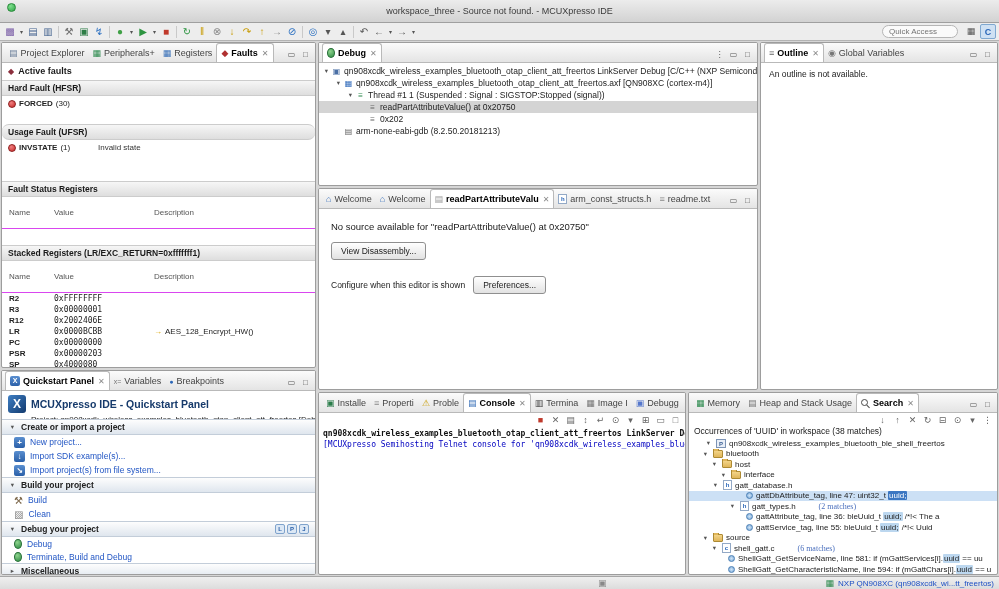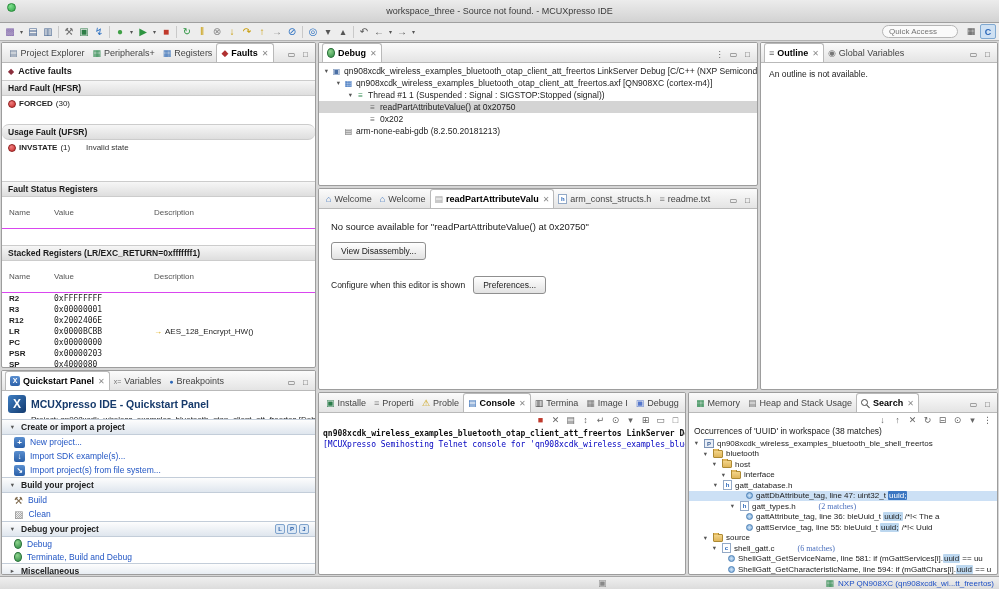--- a/index.html
+++ b/index.html
@@ -57,21 +57,21 @@
   .mag-ic { flex:none; width:9px; height:9px; position:relative; }
   .mag-ic::before { content:""; position:absolute; left:0; top:0; width:5px; height:5px; border:1.4px solid #4a4a4a; border-radius:50%; }
   .mag-ic::after { content:""; position:absolute; right:0; bottom:0; width:4px; height:1.4px; background:#4a4a4a; transform:rotate(45deg); }
   .err-ic { flex:none; width:8px; height:8px; border-radius:50%; background:radial-gradient(circle at 35% 30%,#f08080,#c62828); border:1px solid #8e1f1f; margin-top:1px; }
 
   
   .view-title { display:flex; align-items:center; gap:4px; padding:3px 6px 4px; font-weight:bold; color:#1a1a1a; }
   .diamond { color:#8b2e3c; font-size:8px; }
   .sect-hdr { background:linear-gradient(#f6f6f6,#dedede); border-top:1px solid #cccccc; border-bottom:1px solid #cccccc; font-weight:bold; font-size:8.5px; padding:2px 6px; color:#1a1a1a; }
   .mt14 { margin-top:14px;border-radius:7px; } .mt26 { margin-top:26px; } .mt16 { margin-top:16px; }
-  .fault-row { display:flex; padding:3px 6px 2px; gap:4px; font-size:8px; }
+  .fault-row { display:flex; padding:3px 6px 2px; gap:16px; font-size:8px; }
   .fname { width:74px; flex:none; display:flex; align-items:flex-start; gap:3px; }
   .fdesc { flex:1; color:#333; line-height:1.3; }
   .tblh { display:flex; font-size:8px; color:#555; padding:11px 0; border-bottom:1px solid #d946ef; }
   .regrow { display:flex; font-size:8px; padding:1px 0; align-items:center; }
   .cn { width:52px; flex:none; padding-left:7px; font-weight:bold; }
   .cv { width:100px; flex:none; font-family:"DejaVu Sans Mono",monospace; font-size:8px; }
   .cd { flex:1; display:flex; align-items:center; gap:3px; overflow:hidden; }
   .h0 { font-weight:normal; font-family:"Liberation Sans",sans-serif; }
   .jump-arrow { color:#d9a400; font-weight:bold; }
 
@@ -533,21 +533,21 @@
             <span class="ai">↑</span>
             <span class="ai">✕</span>
             <span class="ai">↻</span>
             <span class="ai">⊟</span>
             <span class="ai">⊙</span>
             <span class="ai">▾</span>
             <span class="ai">⋮</span>
           </div>
           <div class="sr-summary">Occurrences of 'UUID' in workspace (38 matches)</div>
           <div class="stree">
-            <div class="srow" style="padding-left:3px">
+            <div class="srow" style="padding-left:15px">
               <span class="twist">▾</span>
               <span class="proj-ic">P</span>
               <span>qn908xcdk_wireless_examples_bluetooth_ble_shell_freertos</span>
             </div>
             <div class="srow" style="padding-left:12px">
               <span class="twist">▾</span>
               <span class="folder-ic"></span>
               <span>bluetooth</span>
             </div>
             <div class="srow" style="padding-left:21px">

